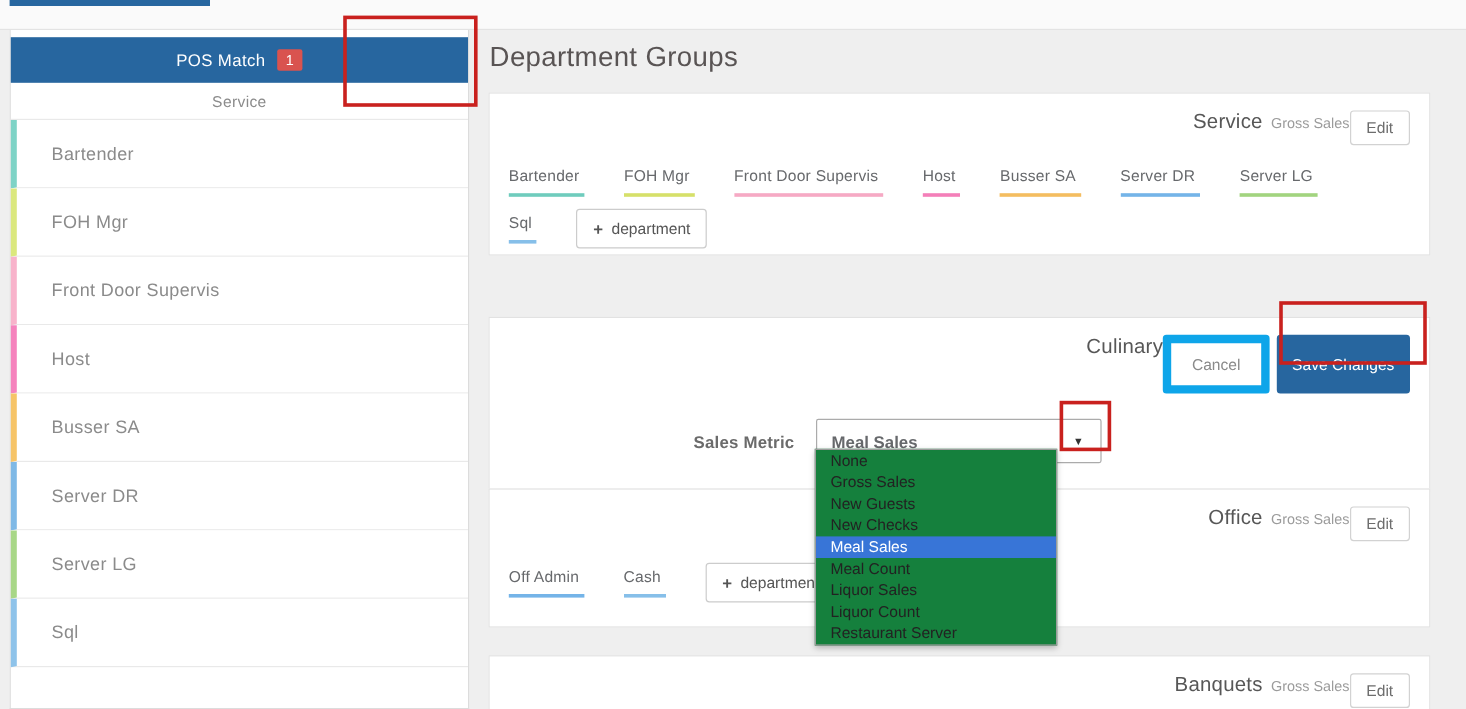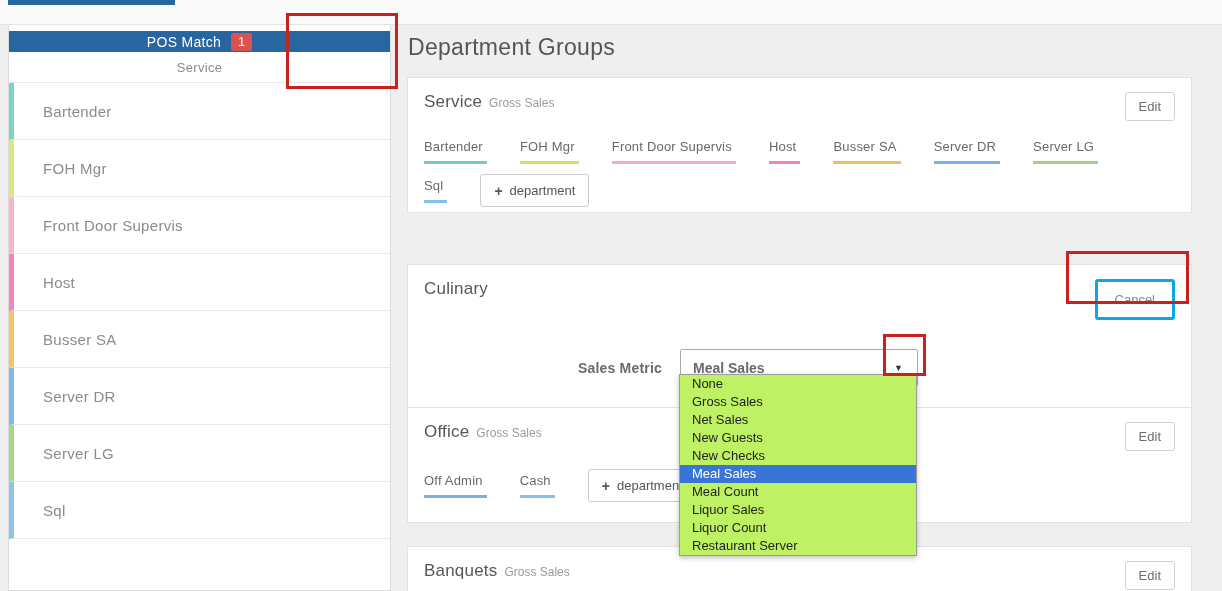--- a/index.html
+++ b/index.html
@@ -11,54 +11,54 @@
   .topbar { position:absolute; top:0; left:0; width:1222px; height:25px; background:#fafafa; border-bottom:1px solid #e3e3e3; }
   .tab-indicator { position:absolute; top:0; left:8px; width:167px; height:5px; }
 
   
   .sidebar { position:absolute; left:8px; top:25px; width:383px; height:566px; background:#fff; border:1px solid #dcdcdc; border-top:none; }
   .sidebar-header { height:55px; display:flex; align-items:center; justify-content:space-between; padding:0 8px 0 17px; border-bottom:1px solid #e6e6e6; }
   .sidebar-title { color:#8b8b8b; font-size:15px; letter-spacing:.3px; }
   .manage-btn { display:flex; align-items:center; gap:7px; background:#f6f6f6; border:1px solid #c8c8c8; border-radius:3px; padding:9px 15px; font-size:13px; color:#666; cursor:pointer; font-family:inherit; }
   .gear-icon { font-size:13px; color:#9a9a9a; line-height:1; }
   .spacer { height:6px; background:#fff; }
-  .pos-match { height:21px; display:flex; align-items:center; justify-content:center; gap:10px; color:#fff; font-size:14px; letter-spacing:.3px; cursor:pointer; }
+  .pos-match { height:38px; display:flex; align-items:center; justify-content:center; gap:10px; color:#fff; font-size:14px; letter-spacing:.3px; cursor:pointer; }
   .pos-badge { color:#fff; font-size:12px; padding:2px 7px; border-radius:2px; }
   .group-header { height:31px; display:flex; align-items:center; justify-content:center; font-size:13px; color:#8b8b8b; border-bottom:1px solid #e9e9e9; letter-spacing:.3px; }
   .dept-item { height:57px; display:flex; align-items:center; padding-left:29px; font-size:15px; color:#8b8b8b; letter-spacing:.3px; border-bottom:1px solid #e9e9e9; border-left:5px solid transparent; cursor:pointer; background:#fff; }
 
   
   .main { position:absolute; left:407px; top:0; width:785px; height:591px; }
   .page-title { position:absolute; top:34px; left:1px; font-size:23px; font-weight:400; color:#595454; letter-spacing:.3px; }
   .card { position:absolute; left:0; width:785px; background:#fff; border:1px solid #e2e2e2; padding:14px 16px; }
   .card-service  { top:77px;  height:136px; }
   .card-culinary { top:264px; height:146px; }
   .card-office   { top:407px; height:116px; }
   .card-banquets { top:546px; height:80px; }
-  .card-header { display:flex; align-items:flex-start; justify-content:space-between; }
+  .card-header { display:flex; align-items:flex-start; justify-content:flex-end; }
   .card-title { font-size:17px; color:#575757; letter-spacing:.2px; }
   .card-metric { font-size:12px; color:#9b9b9b; margin-left:7px; }
   .edit-btn { background:#fff; border:1px solid #d2d2d2; border-radius:3px; padding:6px 13px; font-size:13px; color:#6d6d6d; cursor:pointer; font-family:inherit; }
   .chips-row { display:flex; align-items:center; margin-top:18px; }
   .chips-row2 { margin-top:10px; }
   .chip { font-size:13px; color:#67696c; letter-spacing:.2px; padding:0 4px 7px 0; border-bottom:3px solid #ccc; margin-right:33px; white-space:nowrap; }
   .add-btn { display:flex; align-items:center; gap:7px; background:#fff; border:1px solid #ccc; border-radius:3px; padding:8px 13px; font-size:13px; color:#555; cursor:pointer; font-family:inherit; white-space:nowrap; }
   .add-plus { font-weight:bold; font-size:14px; line-height:1; }
 
   
   .btn-group { display:flex; gap:6px; }
-  .cancel-btn { background:#fff; border:3px solid #0ea5e9; border-radius:3px; padding:10px 17px; font-size:13px; color:#8a8a8a; cursor:pointer; font-family:inherit; }
+  .cancel-btn { background:#fff; border:7px solid #0ea5e9; border-radius:3px; padding:10px 17px; font-size:13px; color:#8a8a8a; cursor:pointer; font-family:inherit; }
   .save-btn { border:none; border-radius:3px; padding:10px 13px; font-size:13px; color:#fff; cursor:pointer; font-family:inherit; }
   .metric-row { position:absolute; left:16px; top:84px; display:flex; align-items:center;font-weight:bold; }
   .metric-label { width:256px; text-align:right; padding-right:18px; font-size:14px; color:#6b6b6b; letter-spacing:.2px; }
   .select-box { position:relative; width:238px; height:37px; background:#fff; border:1px solid #ababab; border-radius:2px; display:flex; align-items:center; padding:0 12px; font-size:14px; color:#67696c; cursor:pointer; }
   .select-arrow { position:absolute; right:14px; top:13px; font-size:9px; color:#333; }
 
   
-  .dropdown { position:absolute; left:272px; top:374px; width:238px; background:#bef264; border:1px solid #9c9c9c; box-shadow:0 2px 5px rgba(0,0,0,.25); z-index:50; }
+  .dropdown { position:absolute; left:272px; top:374px; width:202px; background:#15803d; border:1px solid #9c9c9c; box-shadow:0 2px 5px rgba(0,0,0,.25); z-index:50; }
   .dropdown-option { font-size:13px; color:#222; line-height:18px; padding-left:12px; cursor:pointer; white-space:nowrap; }
   .dropdown-option.selected { color:#fff; }
 
   
   .annotation { position:absolute; border:3px solid #c9211e; z-index:60; pointer-events:none; background:transparent; }
   .ann-manage { left:286px; top:13px;  width:112px; height:76px; }
   .ann-save   { left:1066px; top:251px; width:123px; height:53px; }
   .ann-arrow  { left:883px; top:334px; width:43px;  height:42px; }
 </style>
 </head>
@@ -132,20 +132,21 @@
           <span>department</span>
         </button>
       </div>
     </section>
 
     <section class="card card-culinary">
       <div class="card-header">
         <span class="card-title">Culinary</span>
         <div class="btn-group">
           <button class="cancel-btn">Cancel</button>
+          <button class="save-btn" style="background: rgb(39, 102, 159);">Save Changes</button>
         </div>
       </div>
       <div class="metric-row">
         <span class="metric-label">Sales Metric</span>
         <div class="select-box">
           <span>Meal Sales</span>
           <span class="select-arrow">▼</span>
         </div>
       </div>
     </section>
@@ -172,21 +173,20 @@
         <div>
           <span class="card-title">Banquets</span><span class="card-metric">Gross Sales</span>
         </div>
         <button class="edit-btn">Edit</button>
       </div>
     </section>
 
     <div class="dropdown">
       <div class="dropdown-option">None</div>
       <div class="dropdown-option">Gross Sales</div>
-      <div class="dropdown-option">Net Sales</div>
       <div class="dropdown-option">New Guests</div>
       <div class="dropdown-option">New Checks</div>
       <div class="dropdown-option selected" style="background-color: rgb(56, 117, 215);">Meal Sales</div>
       <div class="dropdown-option">Meal Count</div>
       <div class="dropdown-option">Liquor Sales</div>
       <div class="dropdown-option">Liquor Count</div>
       <div class="dropdown-option">Restaurant Server</div>
     </div>
   </main>
 

